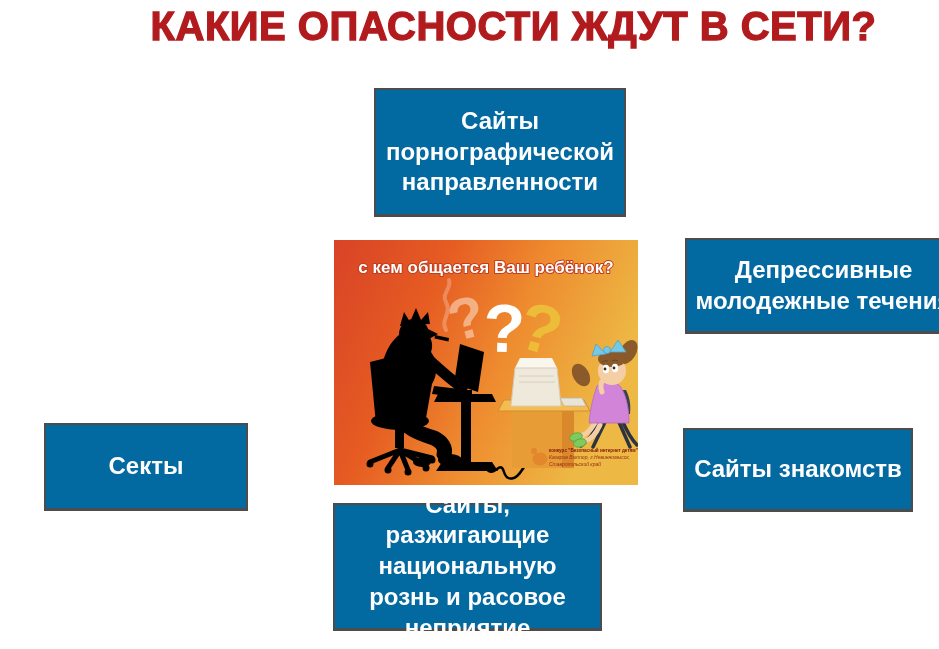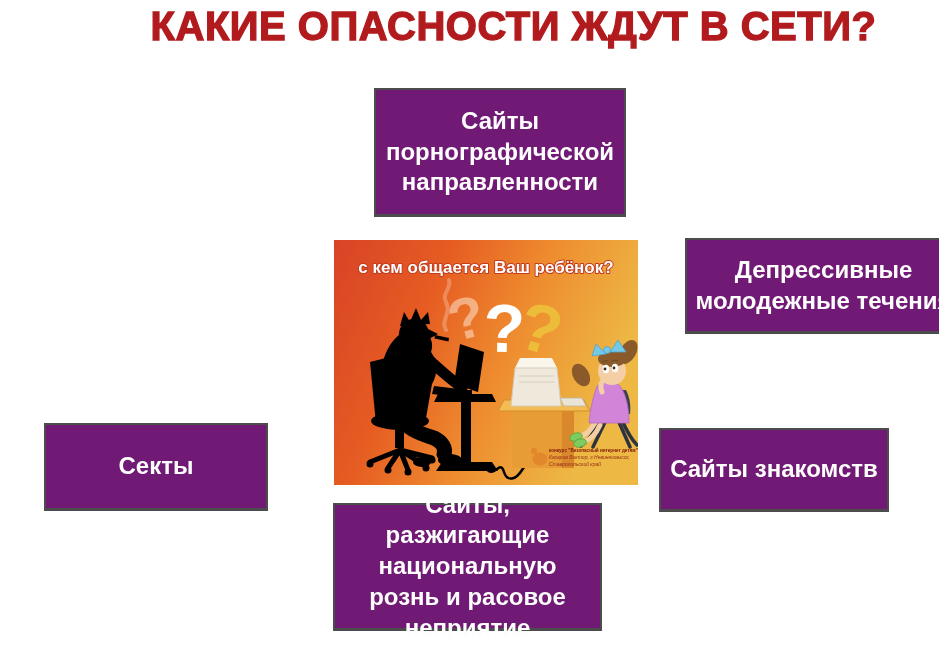--- a/index.html
+++ b/index.html
@@ -7,30 +7,30 @@
     position:relative; width:939px; height:649px; background:#ffffff;
     font-family:"Liberation Sans", sans-serif; overflow:hidden;
   }
   .title {
     position:absolute; top:4px; left:0; width:100%; margin:0;
     text-align:center; font-size:40px; font-weight:700; letter-spacing:.5px;
     color:#b21b1e;padding-left:44px; -webkit-text-stroke:1.3px #b21b1e;
   }
   .danger-box {
     position:absolute; box-sizing:border-box;
-    background:#701a75; border:2px solid #4c4c4c; border-bottom-width:3px;
+    background:#0369a1; border:2px solid #4c4c4c; border-bottom-width:3px;
     display:flex; align-items:center; justify-content:center;
     text-align:center; color:#fdfdfd; font-weight:700;
     font-size:24px; line-height:1.28; padding:0 6px;
   }
   .box-top         { left:374px; top:88px;  width:252px; height:129px; }
   .box-left-upper  { left:44px;  top:238px; width:241px; height:91px;  }
   .box-right-upper { left:685px; top:238px; width:277px; height:96px;  }
-  .box-left-lower  { left:44px;  top:423px; width:224px; height:88px;  }
-  .box-right-lower { left:659px; top:428px; width:230px; height:84px;  }
+  .box-left-lower  { left:44px;  top:423px; width:204px; height:88px;  }
+  .box-right-lower { left:683px; top:428px; width:230px; height:84px;  }
   .box-bottom      { left:333px; top:503px; width:269px; height:128px; }
   .poster {
     position:absolute; left:334px; top:240px; width:304px; height:245px;
   }
   .poster svg { display:block; }
 </style>
 </head>
 <body>
 
 <div class="slide">

